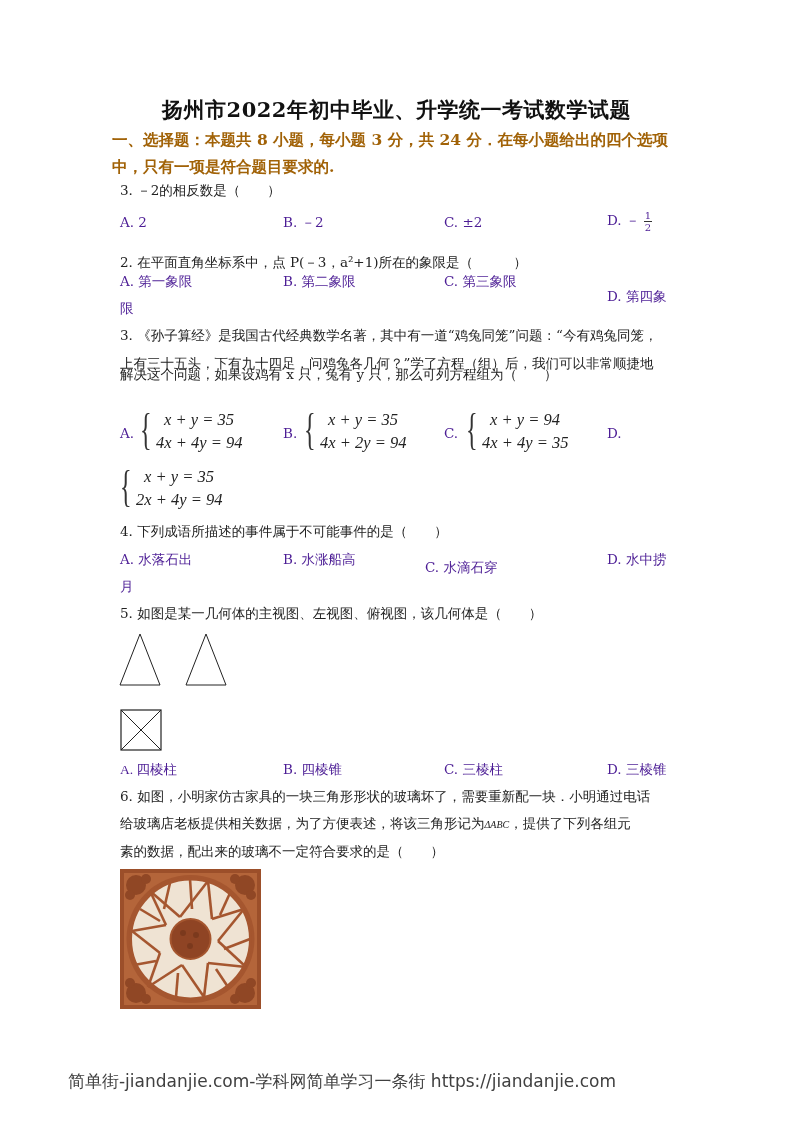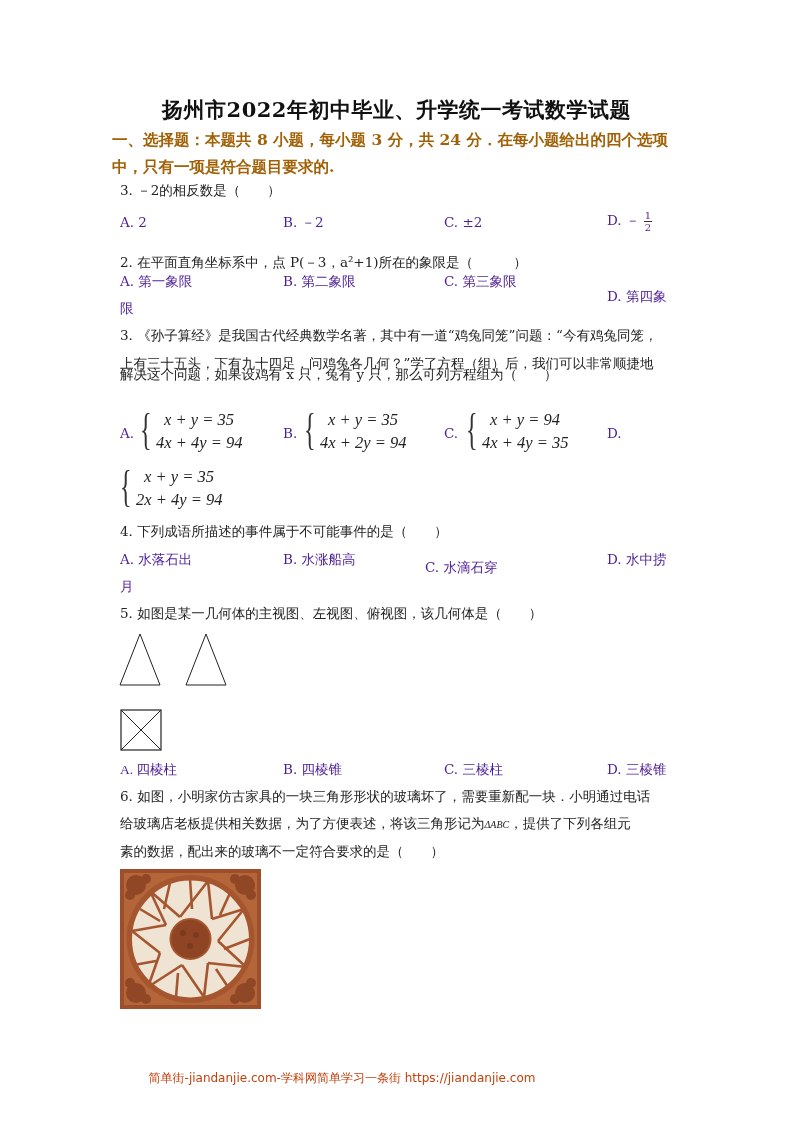--- a/index.html
+++ b/index.html
@@ -12,21 +12,21 @@
   .opt { font-size: 13.5px; color: #4c1d95; }
   .math { font-family: "Liberation Serif", "DejaVu Serif", serif; font-style: italic; font-size: 16px; }
   .sys { position: absolute; }
   .sys .brace { position: absolute; left: 0; top: -2px; font-size: 44px; line-height: 44px; font-family: "Liberation Serif", serif; font-weight: 100; color: #333; transform: scaleX(0.55); transform-origin: left top; }
   .sys .eq { position: absolute; left: 16px; font-family: "Liberation Serif", serif; font-size: 16.5px; white-space: nowrap; }
   .sys .eq1 { top: 0; left: 24px; }
   .sys .eq2 { top: 23px; }
   .frac { display: inline-block; vertical-align: middle; text-align: center; font-size: 10px; line-height: 11px; }
   .frac .num { display: block; border-bottom: 1px solid #333; padding: 0 1px; }
   .frac .den { display: block; }
-  .footer { left: 0; width: 684px; top: 1070px; text-align: center; font-family: "DejaVu Sans", "Liberation Sans", sans-serif; font-size: 12px; color: #c2410c; }
+  .footer { left: 0; width: 684px; top: 1070px; text-align: center; font-family: "DejaVu Sans", "Liberation Sans", sans-serif; font-size: 17px; color: #404040; }
   .lattice { position: absolute; left: 120px; top: 869px; width: 141px; height: 140px; }
 </style>
 </head>
 <body>
 
 <div class="abs title">扬州市2022年初中毕业、升学统一考试数学试题</div>
 
 <div class="abs section" style="top:130px;">一、选择题：本题共 8 小题，每小题 3 分，共 24 分．在每小题给出的四个选项</div>
 <div class="abs section" style="top:157px;">中，只有一项是符合题目要求的.</div>
 

